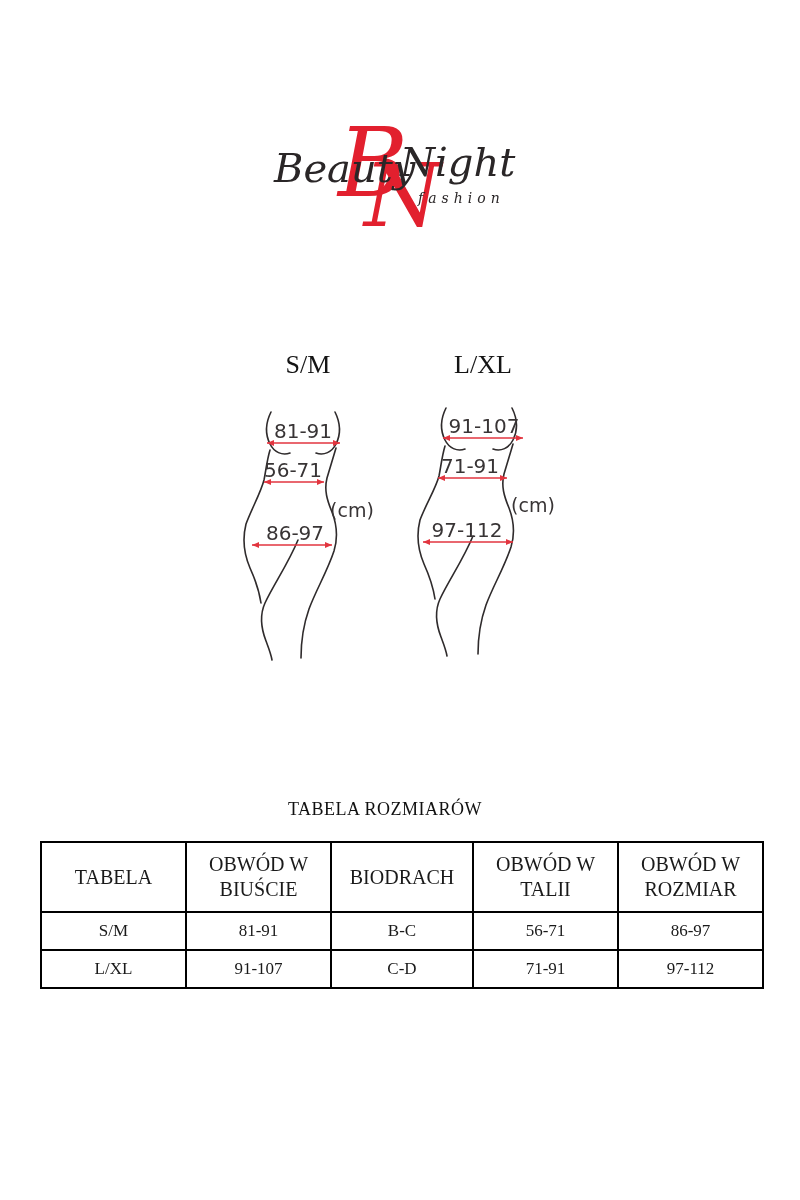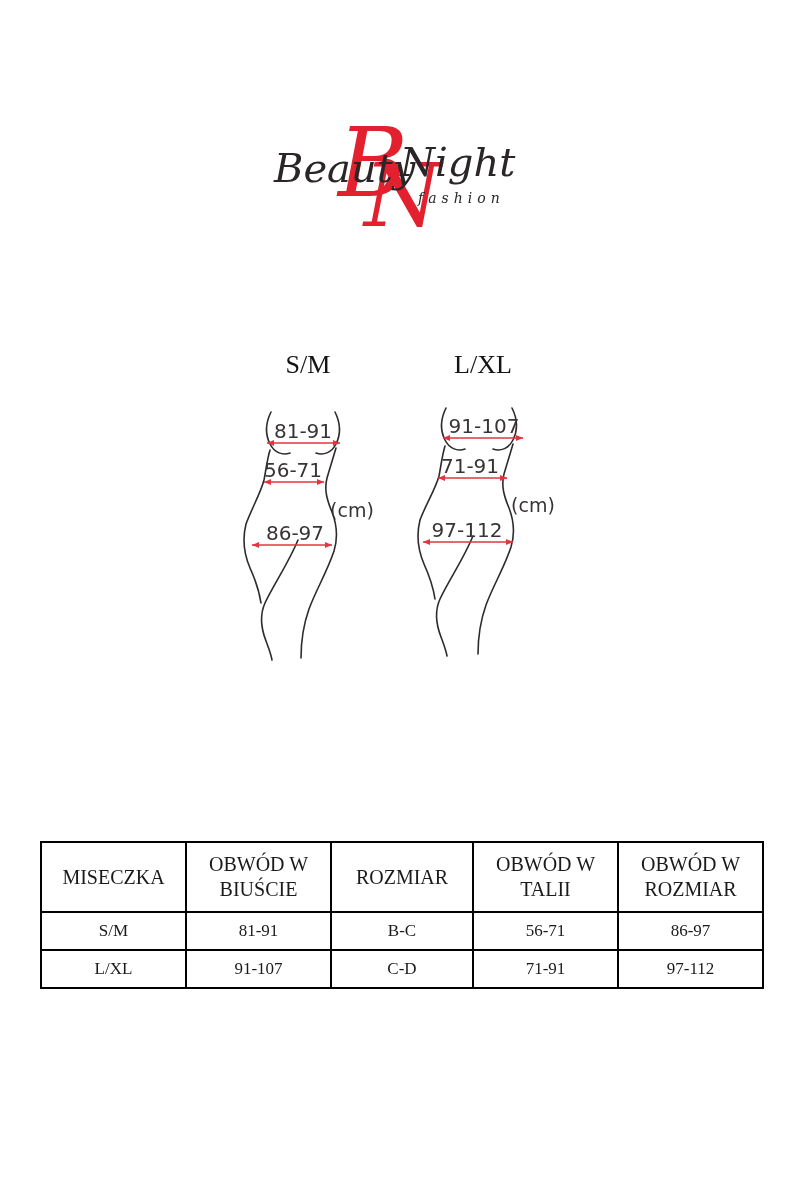--- a/index.html
+++ b/index.html
@@ -140,35 +140,36 @@
     </g>
     <g>
       <text class="mtext" x="62" y="139">97-112</text>
       <line class="mline" x1="18" y1="144" x2="108" y2="144"></line>
       <polygon class="marrow" points="18,144 25,141 25,147"></polygon>
       <polygon class="marrow" points="108,144 101,141 101,147"></polygon>
     </g>
     <text class="cmtext" x="128" y="114">(cm)</text>
   </svg>
 
+  <div class="abs table-title">TABELA ROZMIARÓW</div>
 
   <div class="abs size-table-wrap">
     <table class="size-table">
       <colgroup>
         <col style="width:145px">
           <col style="width:145px">
           <col style="width:142px">
         <col style="width:145px">
           <col style="width:145px">
       </colgroup>
       <thead>
         <tr>
-          <th>MISECZKA</th>
+          <th>TABELA</th>
           <th>OBWÓD W BIUŚCIE</th>
-          <th>ROZMIAR</th>
+          <th>BIODRACH</th>
           <th>OBWÓD W TALII</th>
           <th>OBWÓD W ROZMIAR</th>
         </tr>
       </thead>
       <tbody>
         <tr>
           <td>S/M</td>
           <td>81-91</td>
           <td>B-C</td>
           <td>56-71</td>

